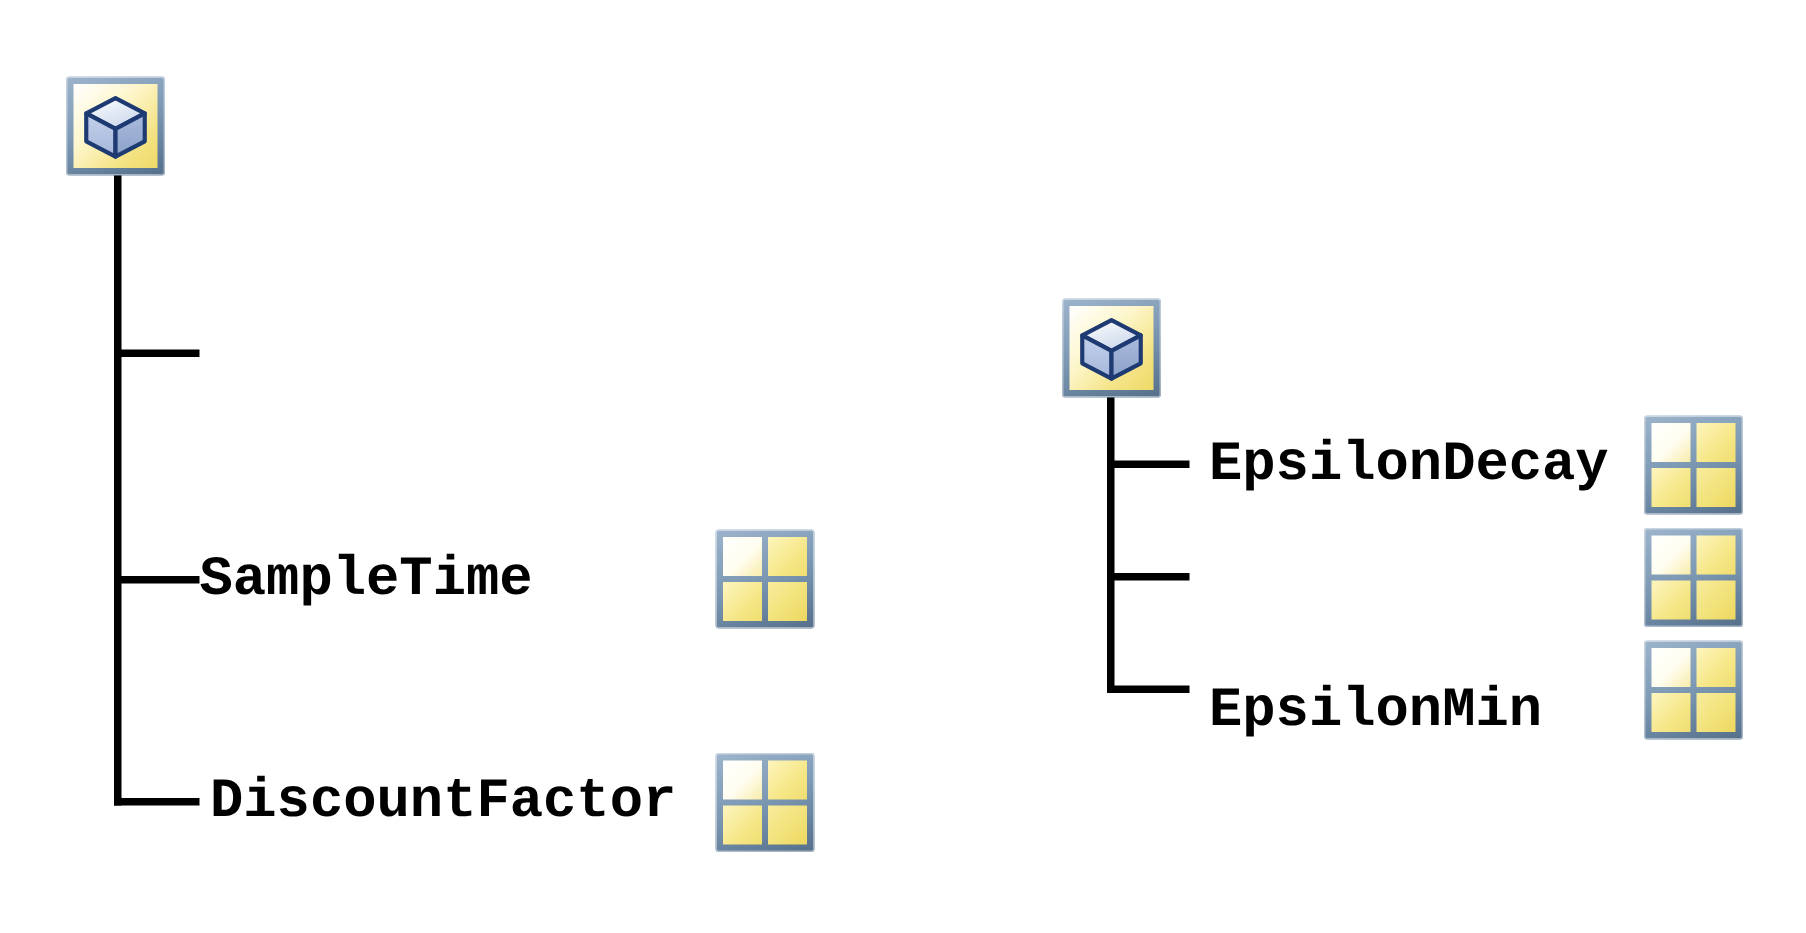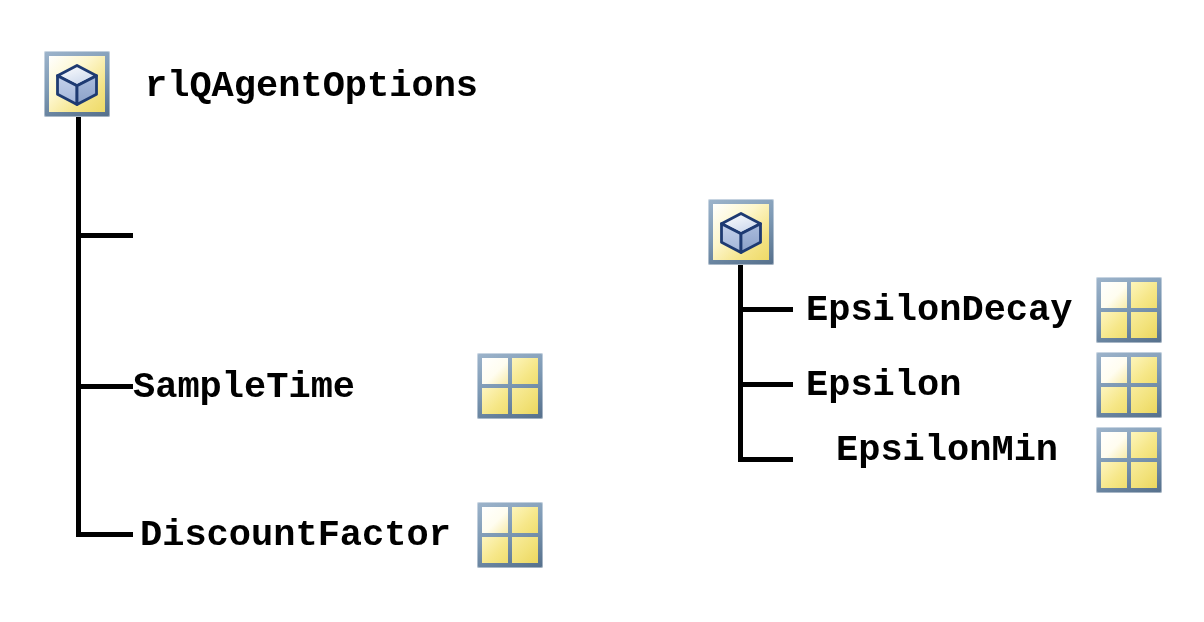--- a/index.html
+++ b/index.html
@@ -100,21 +100,20 @@
             <stop offset="0" stop-color="#aabcdd"></stop>
             <stop offset="1" stop-color="#8ca1c9"></stop>
           </linearGradient>
         </defs>
         <polygon points="28,8 49,19 28,30 7,19" fill="url(#cubeTop)" stroke="#1e3a72" stroke-width="3" stroke-linejoin="round"></polygon>
         <polygon points="7,19 28,30 28,50 7,39" fill="url(#cubeLeft)" stroke="#1e3a72" stroke-width="3" stroke-linejoin="round"></polygon>
         <polygon points="28,30 49,19 49,39 28,50" fill="url(#cubeRight)" stroke="#1e3a72" stroke-width="3" stroke-linejoin="round"></polygon>
       </svg>
     </div>
   </div>
-  <div class="node-label" style="left:145px; top:64px;">rlQAgentOptions</div>
 
   <div class="icon" style="left:708px; top:199px;">
     <div class="icon-inner">
       <svg class="cube-svg" width="52" height="52" viewBox="0 0 56 56">
         <polygon points="28,8 49,19 28,30 7,19" fill="url(#cubeTop)" stroke="#1e3a72" stroke-width="3" stroke-linejoin="round"></polygon>
         <polygon points="7,19 28,30 28,50 7,39" fill="url(#cubeLeft)" stroke="#1e3a72" stroke-width="3" stroke-linejoin="round"></polygon>
         <polygon points="28,30 49,19 49,39 28,50" fill="url(#cubeRight)" stroke="#1e3a72" stroke-width="3" stroke-linejoin="round"></polygon>
       </svg>
     </div>
   </div>
@@ -122,31 +121,30 @@
   <div class="node-label" style="left:806px; top:288px;">EpsilonDecay</div>
   <div class="icon" style="left:1096px; top:277px;">
     <div class="grid-cells">
       <div class="cell cell-tl"></div>
       <div class="cell cell-tr"></div>
       <div class="cell cell-bl"></div>
       <div class="cell cell-br"></div>
     </div>
   </div>
 
-  <div class="node-label" style="left:806px; top:363px;">Epsilon</div>
   <div class="icon" style="left:1096px; top:352px;">
     <div class="grid-cells">
       <div class="cell cell-tl"></div>
       <div class="cell cell-tr"></div>
       <div class="cell cell-bl"></div>
       <div class="cell cell-br"></div>
     </div>
   </div>
 
-  <div class="node-label" style="left:806px; top:428px;margin-left:30px;">EpsilonMin</div>
+  <div class="node-label" style="left:806px; top:452px;">EpsilonMin</div>
   <div class="icon" style="left:1096px; top:427px;">
     <div class="grid-cells">
       <div class="cell cell-tl"></div>
       <div class="cell cell-tr"></div>
       <div class="cell cell-bl"></div>
       <div class="cell cell-br"></div>
     </div>
   </div>
 
   <div class="node-label" style="left:133px; top:365px;">SampleTime</div>

